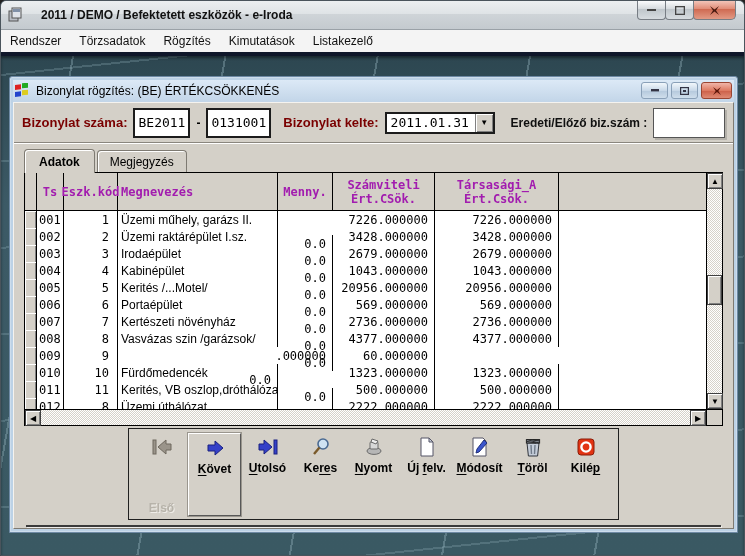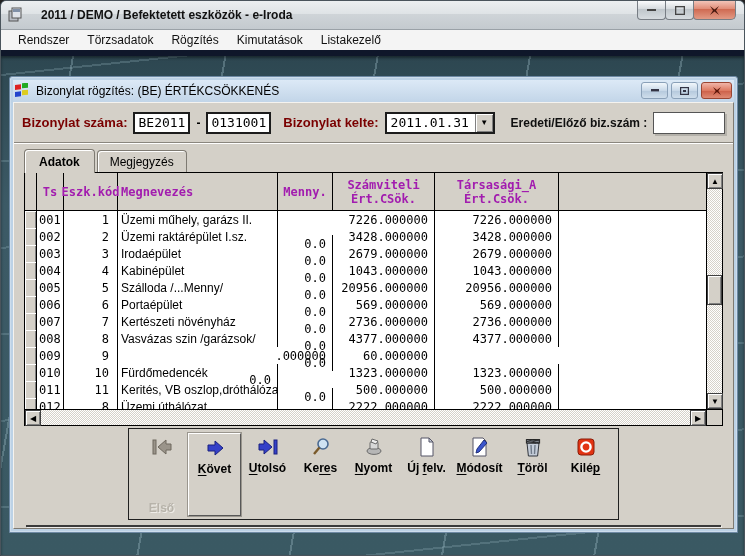--- a/index.html
+++ b/index.html
@@ -17,22 +17,22 @@
   .titlebar .apptitle { font-weight:bold; color:#111; font-size:12px; }
   .appicon { width:16px; height:16px; display:inline-block; }
   .winbtns { position:absolute; right:8px; top:0; display:flex; }
   .wbtn { height:19px; width:29px; border:1px solid #777d84; border-top:none; margin-left:-1px;
     background:linear-gradient(180deg,#fbfcfd,#d4d9dd 45%,#bfc6cb 46%,#d7dce0);
     border-radius:0 0 4px 4px; display:flex; align-items:center; justify-content:center;
     font-size:10px; color:#333; font-weight:bold; }
   .wbtn.close { width:43px; border-radius:0 0 5px 4px;
     background:linear-gradient(180deg,#f2c4b8,#e08a75 45%,#cf6a52 46%,#e29a85); color:#4a1208; }
 
-  .menubar { height:26px; flex:0 0 26px; background:#f4f4f4; border-bottom:6px solid #0f172a;
-    display:flex; align-items:center; padding-left:8px; }
+  .menubar { height:26px; flex:0 0 26px; background:#f4f4f4; border-bottom:4px solid #0f172a;
+    display:flex; align-items:center; }
   .menuitem { padding:4px 9px; color:#111; cursor:default; }
 
   
   .mdi { flex:1 1 auto; position:relative; overflow:hidden;
     background-color:#39565f;
     background-image:
       repeating-linear-gradient(100deg, transparent 0 70px, rgba(150,180,190,.38) 70px 72px, transparent 72px 150px),
       repeating-linear-gradient(-6deg, transparent 0 38px, rgba(140,170,180,.30) 38px 40px, transparent 40px 86px),
       linear-gradient(180deg,#2d4751 0%, #3c5a66 30%, #3a5963 100%);
     box-shadow:inset 0 2px 3px rgba(0,0,0,.45); }
@@ -52,21 +52,21 @@
     border-color:#9a4532; color:#fff; width:31px; }
 
   .dlg-body { flex:1 1 auto; background:#d4d0c8; border:1px solid;
     border-color:#f5f3ef #7e7a72 #7e7a72 #f5f3ef; overflow:hidden; display:flex; flex-direction:column; }
 
   
   .form-bar { flex:0 0 40px; display:flex; align-items:center; padding:0 8px; gap:6px;
     border-bottom:1px solid #8a867e; box-shadow:0 1px 0 #fff; }
   .lbl-maroon { color:#7a0000; font-weight:bold; font-size:13px; white-space:nowrap; }
   .lbl-dark { color:#101010; font-weight:bold; font-size:12px; white-space:nowrap; }
-  .tbox { background:#fff; border:2px solid #1c1c1c; height:22px;
+  .tbox { background:#fff; border:2px solid #1c1c1c; height:30px;
     font-family:"DejaVu Sans Mono", monospace; font-size:13px; padding:0 3px;
     display:flex; align-items:center; }
   .tb-prefix { width:62px; }
   .tb-number { width:76px; }
   .dash { font-weight:bold; }
   .combo { display:flex; border:2px solid #1c1c1c; height:22px; background:#fff; }
   .combo .val { width:88px; font-family:"DejaVu Sans Mono", monospace; font-size:13px;
     display:flex; align-items:center; padding:0 4px; }
   .combo .drop { width:18px; background:#d4d0c8; border-left:1px solid #808080;
     display:flex; align-items:center; justify-content:center; font-size:8px; color:#000;
@@ -296,21 +296,21 @@
     <div class="td c-menny">0.0</div>
     <div class="td c-szam">1043.000000</div>
     <div class="td c-tars">1043.000000</div>
     <div class="td" style="border-right:none"></div>
   </div>
 
   <div class="trow data">
     <div class="c-sel"></div>
     <div class="td c-ts">005</div>
     <div class="td c-kod">5</div>
-    <div class="td c-nev">Szálloda /...Menny/</div>
+    <div class="td c-nev">Kerités /...Motel/</div>
     <div class="td c-menny">0.0</div>
     <div class="td c-szam">20956.000000</div>
     <div class="td c-tars">20956.000000</div>
     <div class="td" style="border-right:none"></div>
   </div>
 
   <div class="trow data">
     <div class="c-sel"></div>
     <div class="td c-ts">006</div>
     <div class="td c-kod">6</div>

